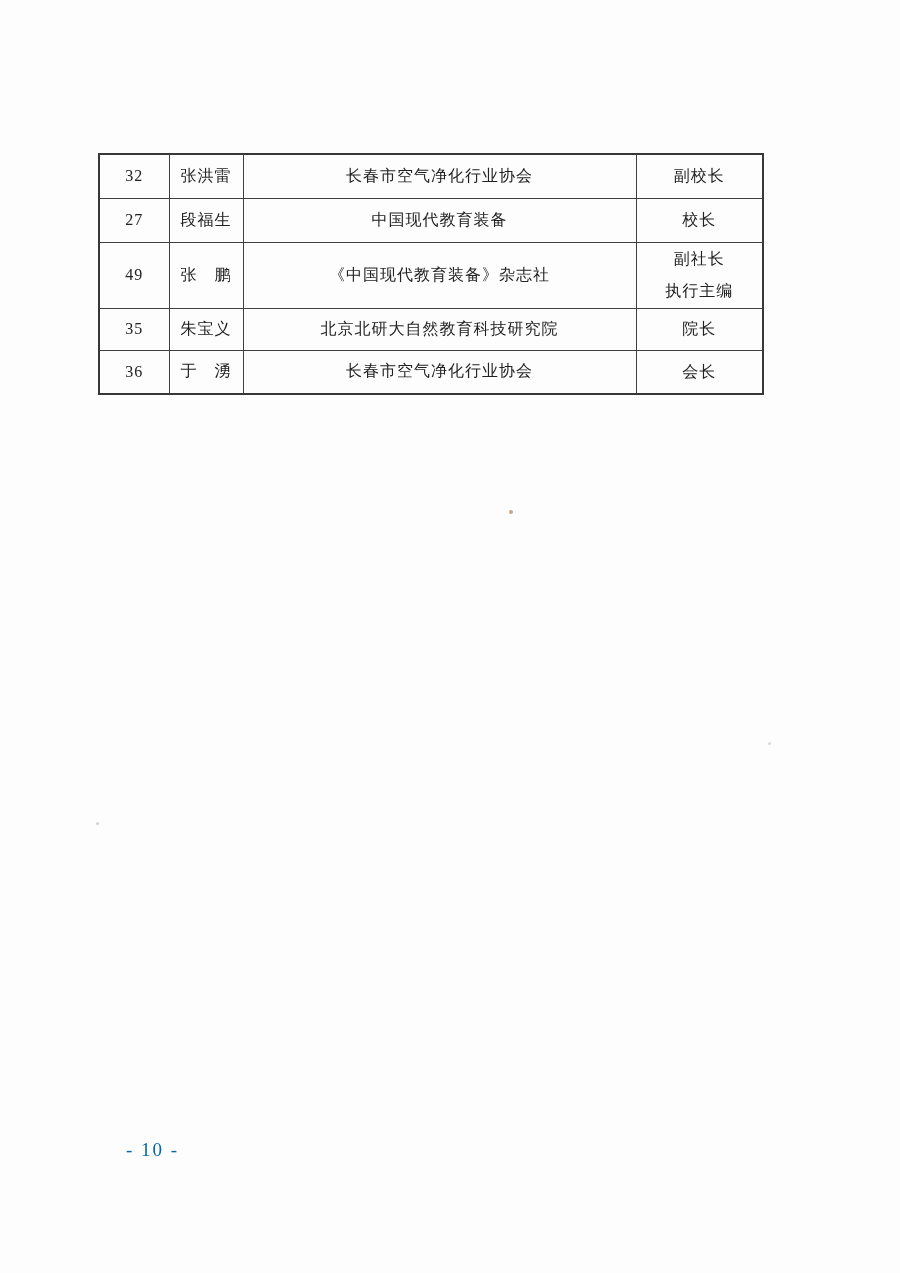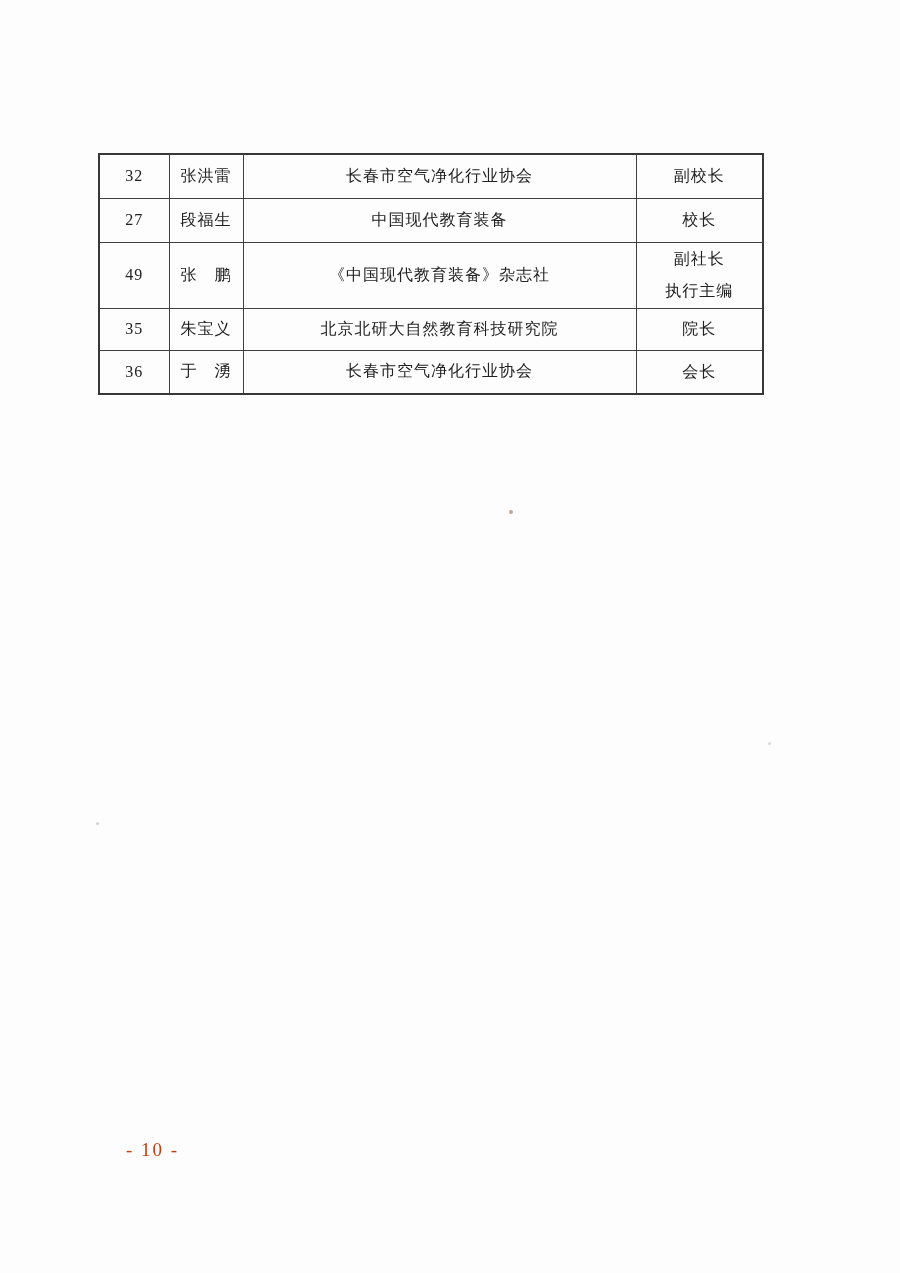--- a/index.html
+++ b/index.html
@@ -42,21 +42,21 @@
   table.roster tr:nth-child(4) { height: 42px; margin-left: 48px; }
   table.roster tr:nth-child(5) { height: 44px; }
   td.col-no { font-size: 21px; letter-spacing: 0; }
   td.col-title div { line-height: 32px; }
   .page-number {
     position: absolute;
     left: 126px;
     top: 1139px;
     font-size: 19px;
     letter-spacing: 2px;
-    color: #c2410c;
+    color: #0369a1;
     white-space: pre;
   }
   .speck {
     position: absolute;
     border-radius: 50%;
   }
   .speck-1 { left: 509px; top: 510px; width: 4px; height: 4px; background: rgba(150, 92, 60, 0.55); }
   .speck-2 { left: 96px;  top: 822px; width: 3px; height: 3px; background: rgba(125, 125, 125, 0.35); }
   .speck-3 { left: 768px; top: 742px; width: 3px; height: 3px; background: rgba(130, 130, 130, 0.28); }
 </style>

